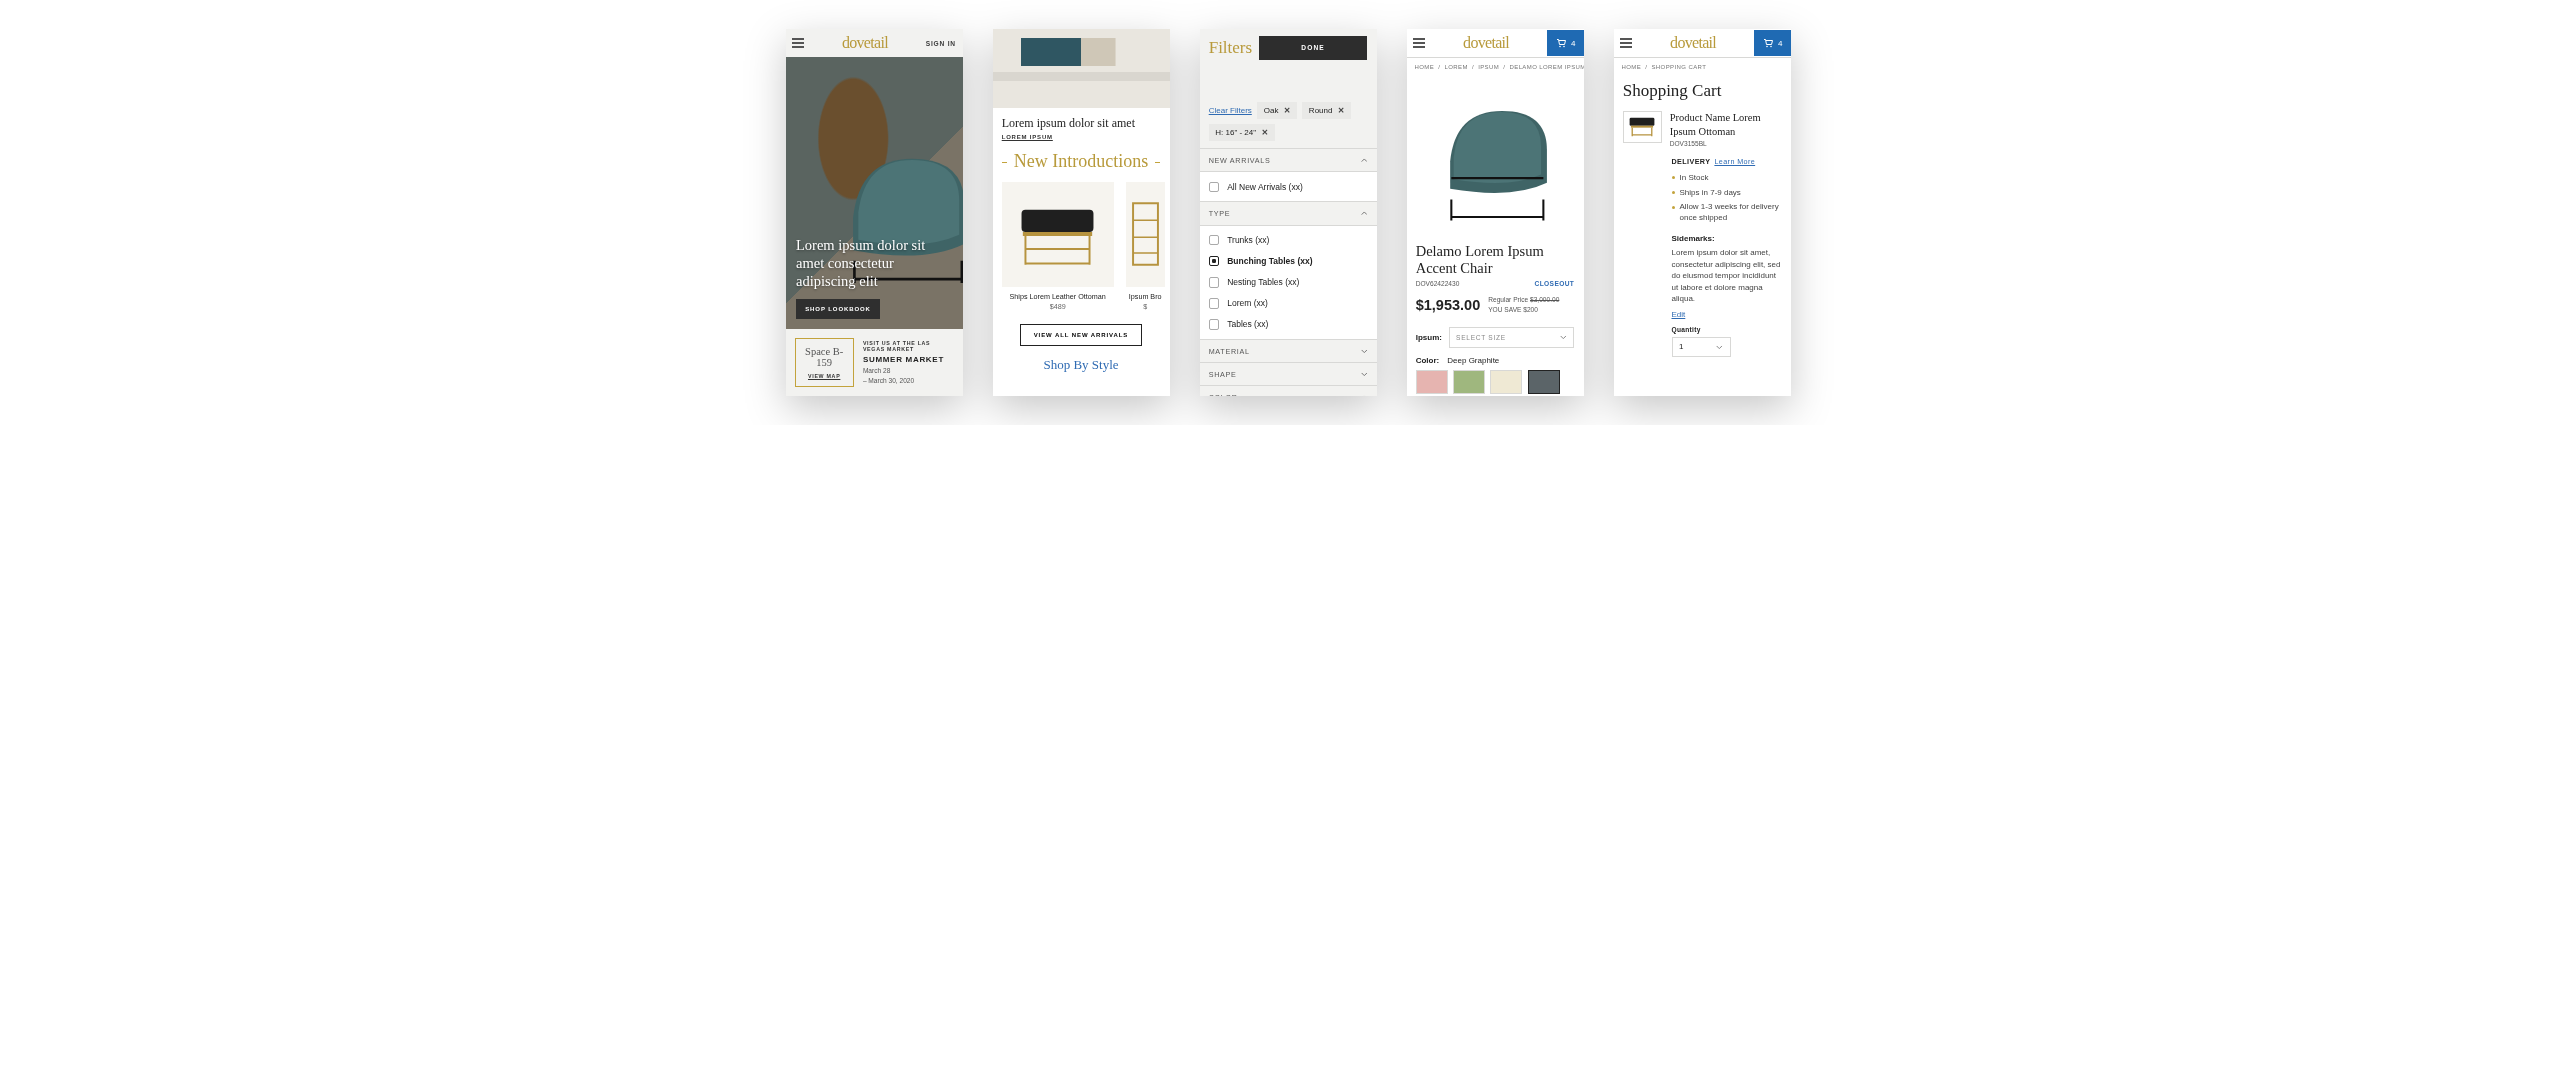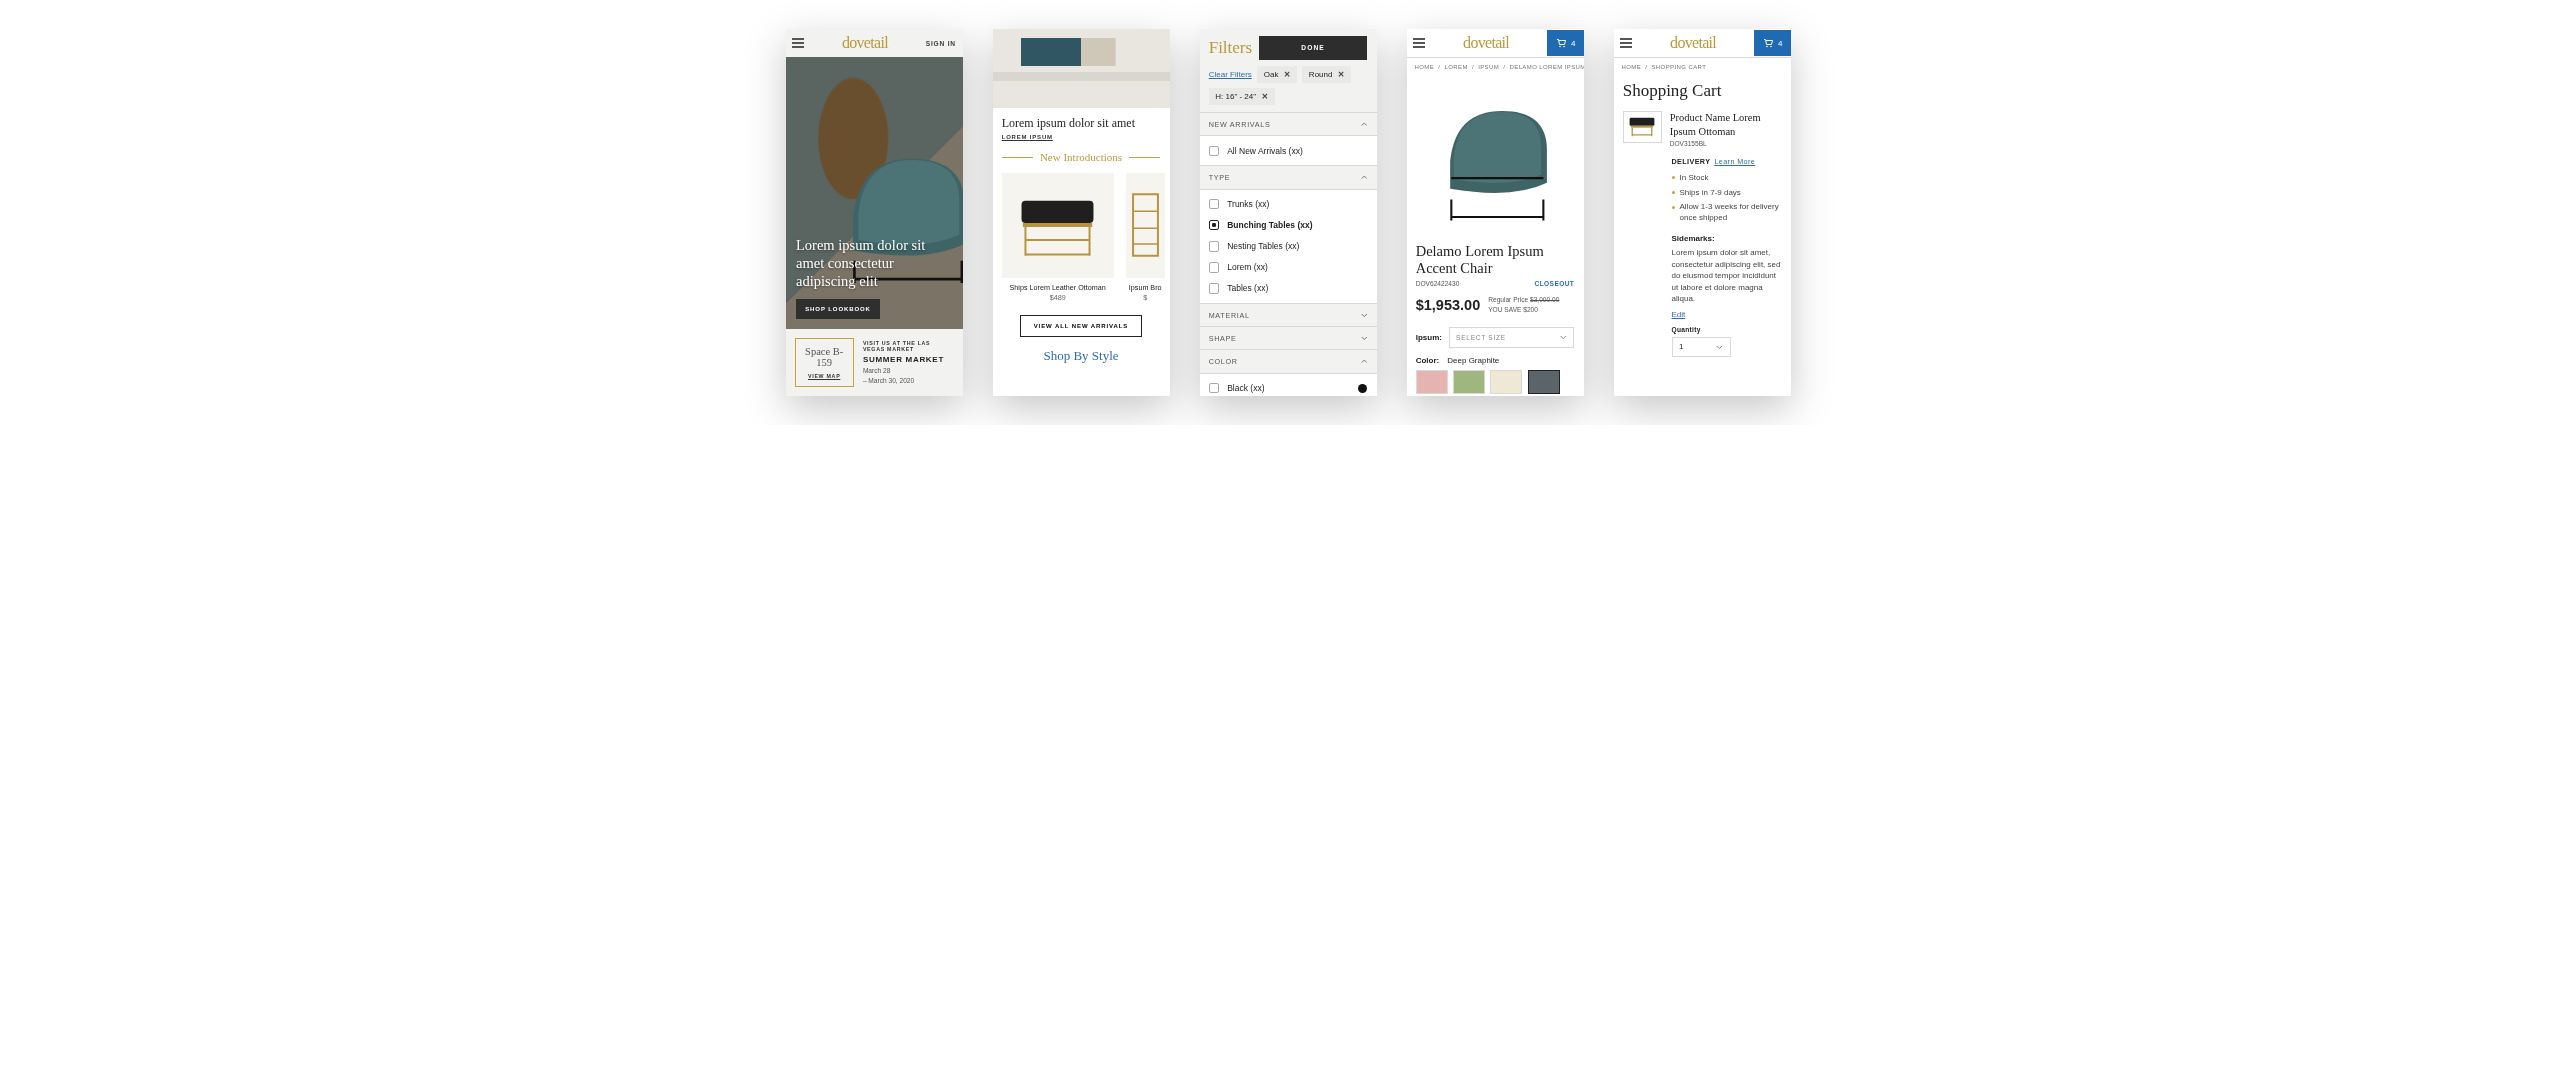--- a/index.html
+++ b/index.html
@@ -50,34 +50,34 @@
   .bed{height:79px;background:
     linear-gradient(#d9d6cf,#d9d6cf) 0 62%/100% 12% no-repeat,
     linear-gradient(#2f5662,#2f5662) 24% 18%/34% 36% no-repeat,
     linear-gradient(#cfc7b7,#cfc7b7) 58% 18%/28% 36% no-repeat,
     linear-gradient(#e9e6df,#e9e6df);
   }
   .s2 h1{font-family:var(--serif);font-weight:400;font-size:12px;margin:8px 9.2px 2.6px;color:#222;}
   .cat-link{margin:0 9.2px 9.2px;font-size:6px;letter-spacing:0.8px;text-decoration:underline;color:#333;font-weight:700;}
   .rule-title{display:flex;align-items:center;gap:6.6px;margin:2.6px 9.2px 5.3px;}
   .rule-title::before,.rule-title::after{content:"";flex:1;height:0.7px;background:var(--gold);}
-  .rule-title span{font-family:var(--serif);font-size:11px;color:var(--gold-text);}
+  .rule-title span{font-family:var(--serif);font-size:18px;color:var(--gold-text);}
   .scroll{display:flex;gap:12px;padding:4px 9.2px;overflow:hidden;}
   .card{flex:0 0 112px;text-align:center;}
   .card .img{height:105px;background:#f6f4ef;display:flex;align-items:center;justify-content:center;}
   .card .name{font-size:7.2px;margin:5.3px 0 1.3px;color:#222;}
   .card .price{font-size:7.2px;color:#666;}
   .outline-btn{align-self:center;margin:9.2px auto;border:0.7px solid #222;background:#fff;padding:6.6px 13px;font-size:6px;letter-spacing:0.9px;font-weight:700;}
   .serif-blue{font-family:var(--serif);color:var(--blue-link);font-size:13px;text-align:center;margin:2.6px 0;}
   
   .s3{background:var(--bg);display:flex;flex-direction:column;}
   .filters-bar{display:flex;align-items:center;gap:6.6px;padding:6.6px 9.2px;}
   .filters-bar h2{font-family:var(--serif);color:var(--gold-text);font-size:17px;margin:0;font-weight:400;}
   .done-btn{flex:1;background:#2d2d2d;color:#fff;border:none;height:24px;font-size:6.6px;letter-spacing:1.1px;font-weight:700;}
-  .chips{display:flex;flex-wrap:wrap;gap:5.3px;padding:0 9.2px 6.6px;align-items:center;}
+  .chips{display:flex;flex-wrap:wrap;gap:5.3px;padding:0 9.2px 6.6px;align-items:center;margin-top:36px;}
   .clear{color:var(--blue-link);text-decoration:underline;font-size:8px;}
   .chip{background:var(--chip);padding:4px 6.6px;font-size:8px;display:inline-flex;align-items:center;gap:5.3px;}
   .chip .x{font-weight:700;color:#444;}
   .sect{background:var(--bg);border-top:0.7px solid var(--border);padding:6.6px 9.2px;display:flex;align-items:center;justify-content:space-between;font-size:7.2px;letter-spacing:0.7px;color:#555;text-transform:uppercase;}
   .options{background:#fff;border-top:0.7px solid var(--border);padding:4px 0;}
   .opt{display:flex;align-items:center;gap:8px;padding:5.3px 9.2px;font-size:8.5px;}
   .box{width:10.5px;height:10.5px;border:1px solid #aaa;border-radius:2px;flex:none;position:relative;}
   .box.checked{border-color:#222;}
   .box.checked::after{content:"";position:absolute;inset:2px;background:#222;border-radius:1.3px;}
   .opt.sel{font-weight:700;}

